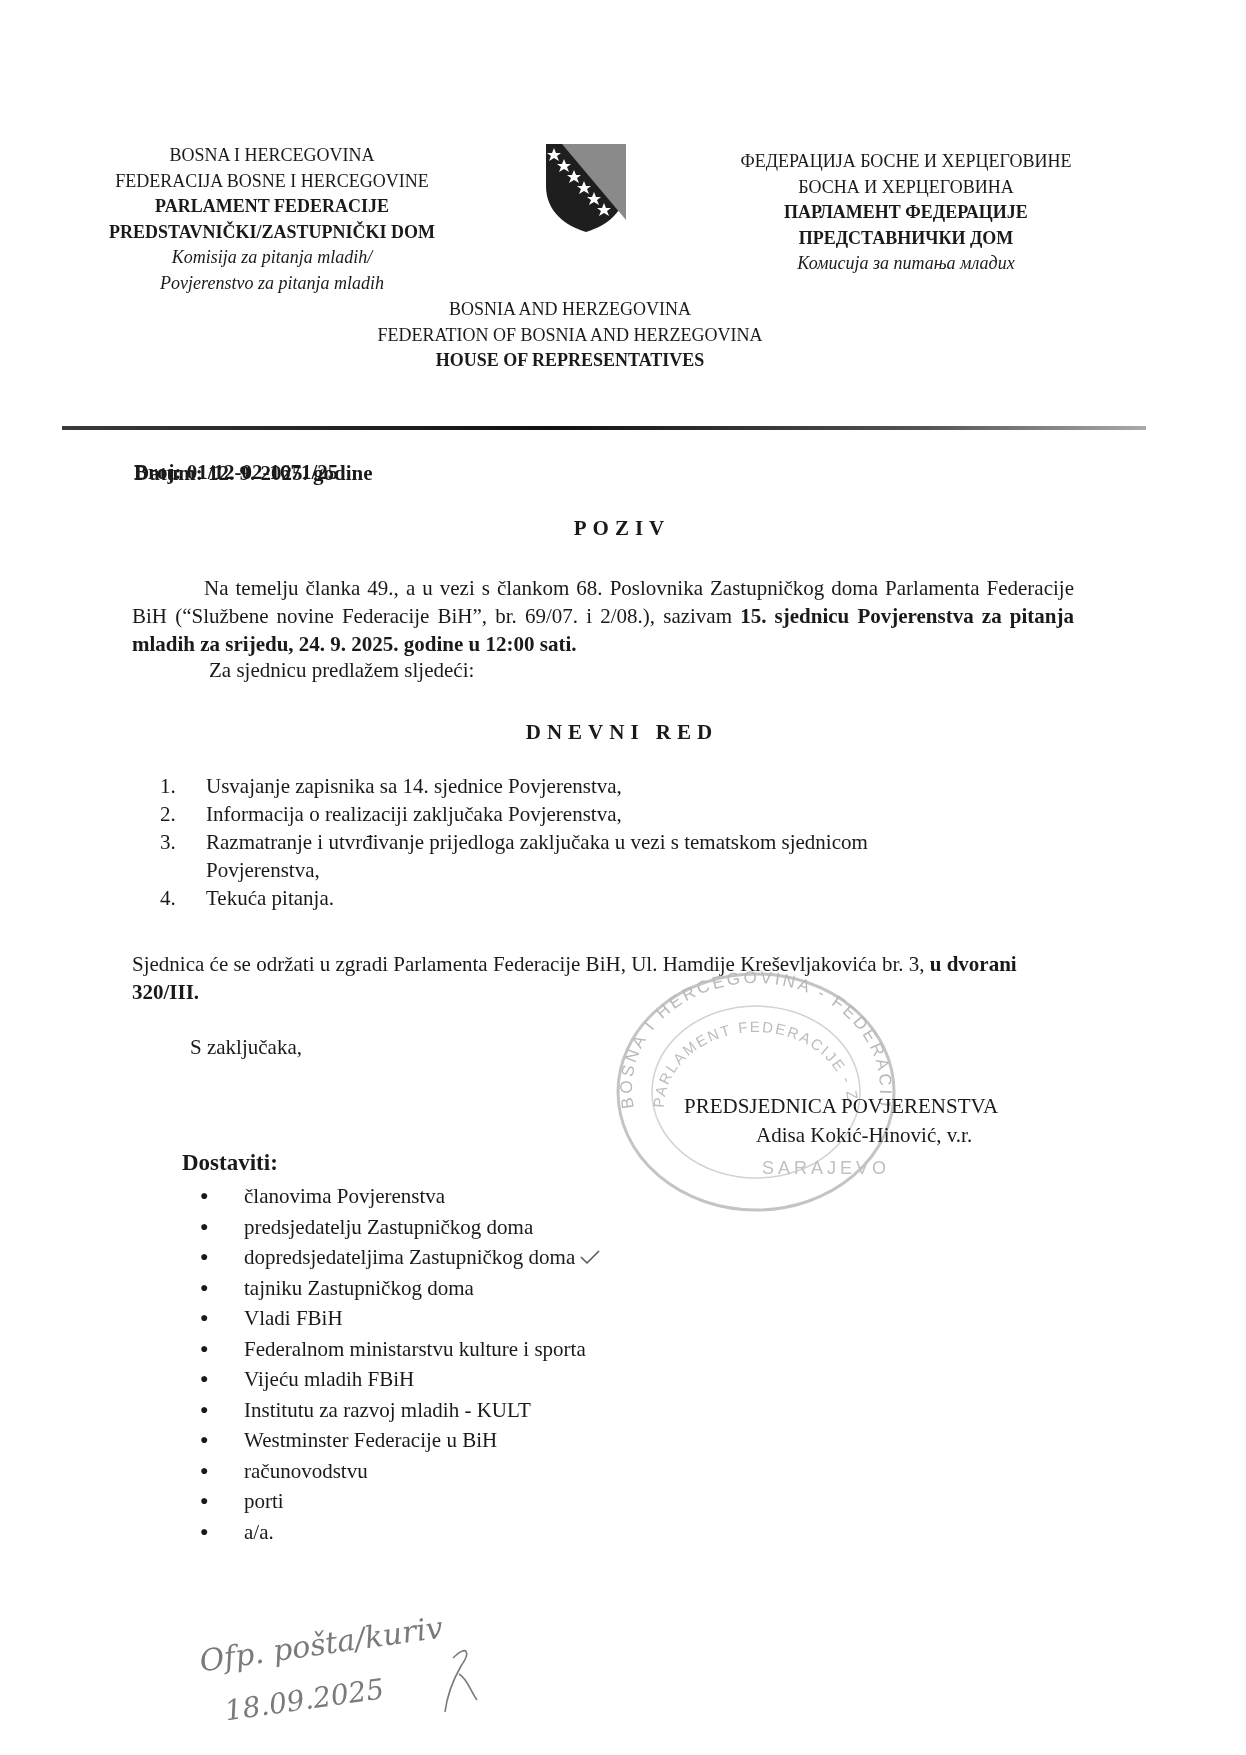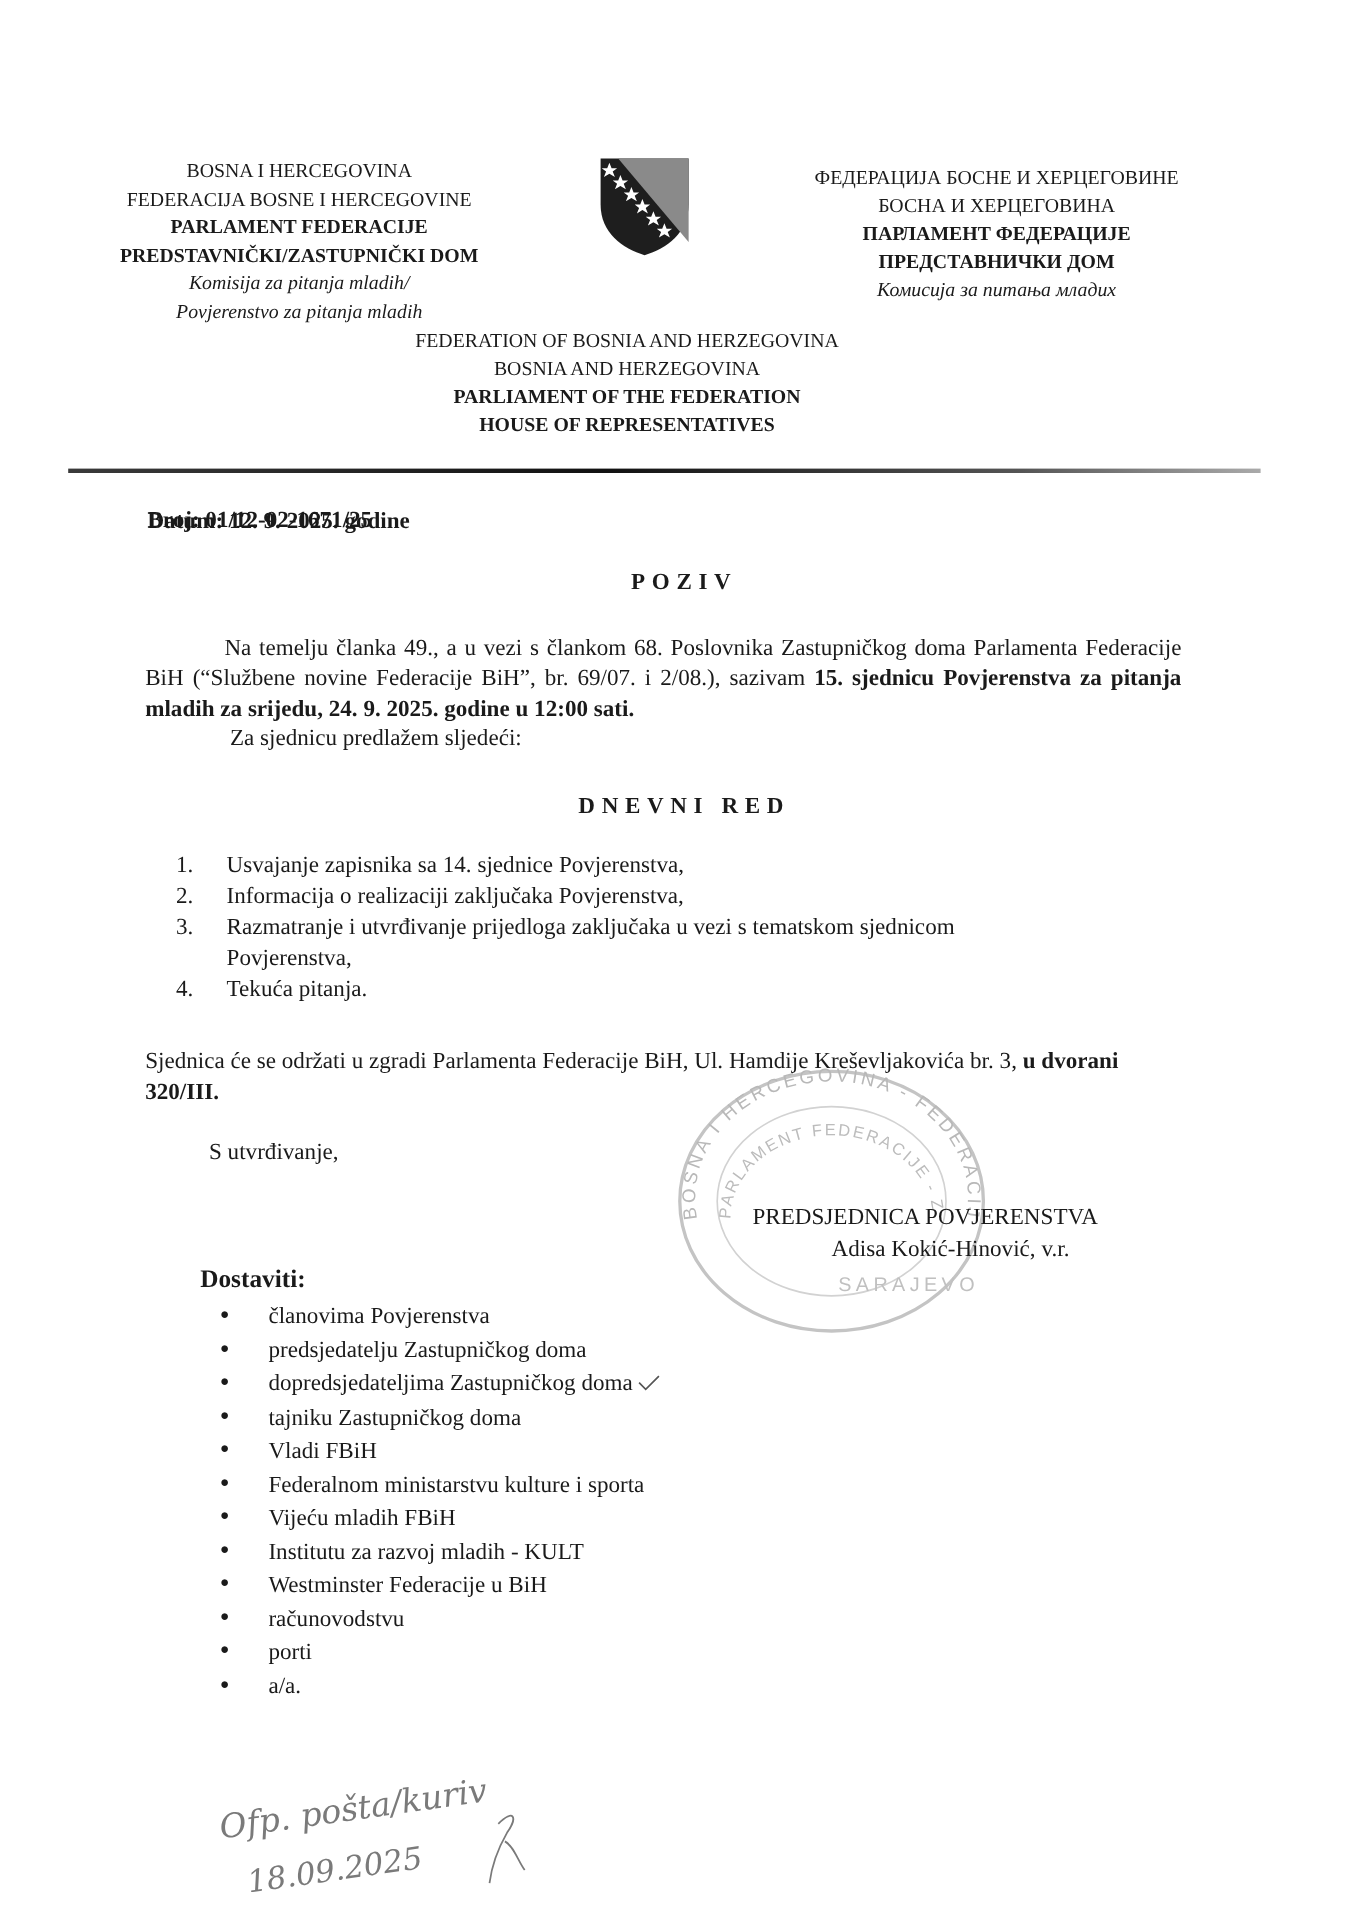--- a/index.html
+++ b/index.html
@@ -70,23 +70,22 @@
 
 <div id="hdr-right" class="abs hdr-block">
   <div>ФЕДЕРАЦИЈА БОСНЕ И ХЕРЦЕГОВИНЕ</div>
   <div>БОСНА И ХЕРЦЕГОВИНА</div>
   <div class="b">ПАРЛАМЕНТ ФЕДЕРАЦИЈЕ</div>
   <div class="b">ПРЕДСТАВНИЧКИ ДОМ</div>
   <div class="i">Комисија за питања младих</div>
 </div>
 
 <div id="hdr-center" class="abs hdr-block">
+  <div>BOSNIA AND HERZEGOVINA</div>
   <div>FEDERATION OF BOSNIA AND HERZEGOVINA</div>
-  <div>BOSNIA AND HERZEGOVINA</div>
-  <div class="b">PARLIAMENT OF THE FEDERATION</div>
   <div class="b">HOUSE OF REPRESENTATIVES</div>
 </div>
 
 <div id="rule" class="abs"></div>
 
 <div id="broj" class="abs meta">Broj: 01/12-02-1671/25</div>
 <div id="datum" class="abs meta">Datum: 12. 9. 2025. godine</div>
 
 <div id="poziv" class="abs title-spaced">POZIV</div>
 
@@ -113,21 +112,21 @@
   <li>
       <span class="num">4.</span>
       <span>Tekuća pitanja.</span>
     </li>
 </ol>
 
 <div id="venue" class="abs">
   <span>Sjednica će se održati u zgradi  Parlamenta Federacije BiH, Ul. Hamdije Kreševljakovića br. 3, </span><span class="b">u dvorani 320/III.</span>
 </div>
 
-<div id="greeting" class="abs">S utvrđivanje,</div>
+<div id="greeting" class="abs">S zaključaka,</div>
 
 <svg id="stamp" class="abs" viewBox="0 0 288 248">
   <ellipse cx="144" cy="124" rx="138" ry="118" fill="none" stroke="#c4c4c4" stroke-width="3"></ellipse>
   <ellipse cx="144" cy="124" rx="104" ry="86" fill="none" stroke="#d2d2d2" stroke-width="1.5"></ellipse>
   <defs>
     <path id="stampArc" d="M 22 140 A 124 106 0 1 1 266 140"></path>
     <path id="stampArc2" d="M 52 140 A 92 76 0 1 1 236 140"></path>
   </defs>
   <text font-family="Liberation Sans, sans-serif" font-size="17" fill="#b8b8b8" letter-spacing="3">
     <textPath href="#stampArc">BOSNA I HERCEGOVINA - FEDERACIJA BOSNE I HERCEGOVINE</textPath>

